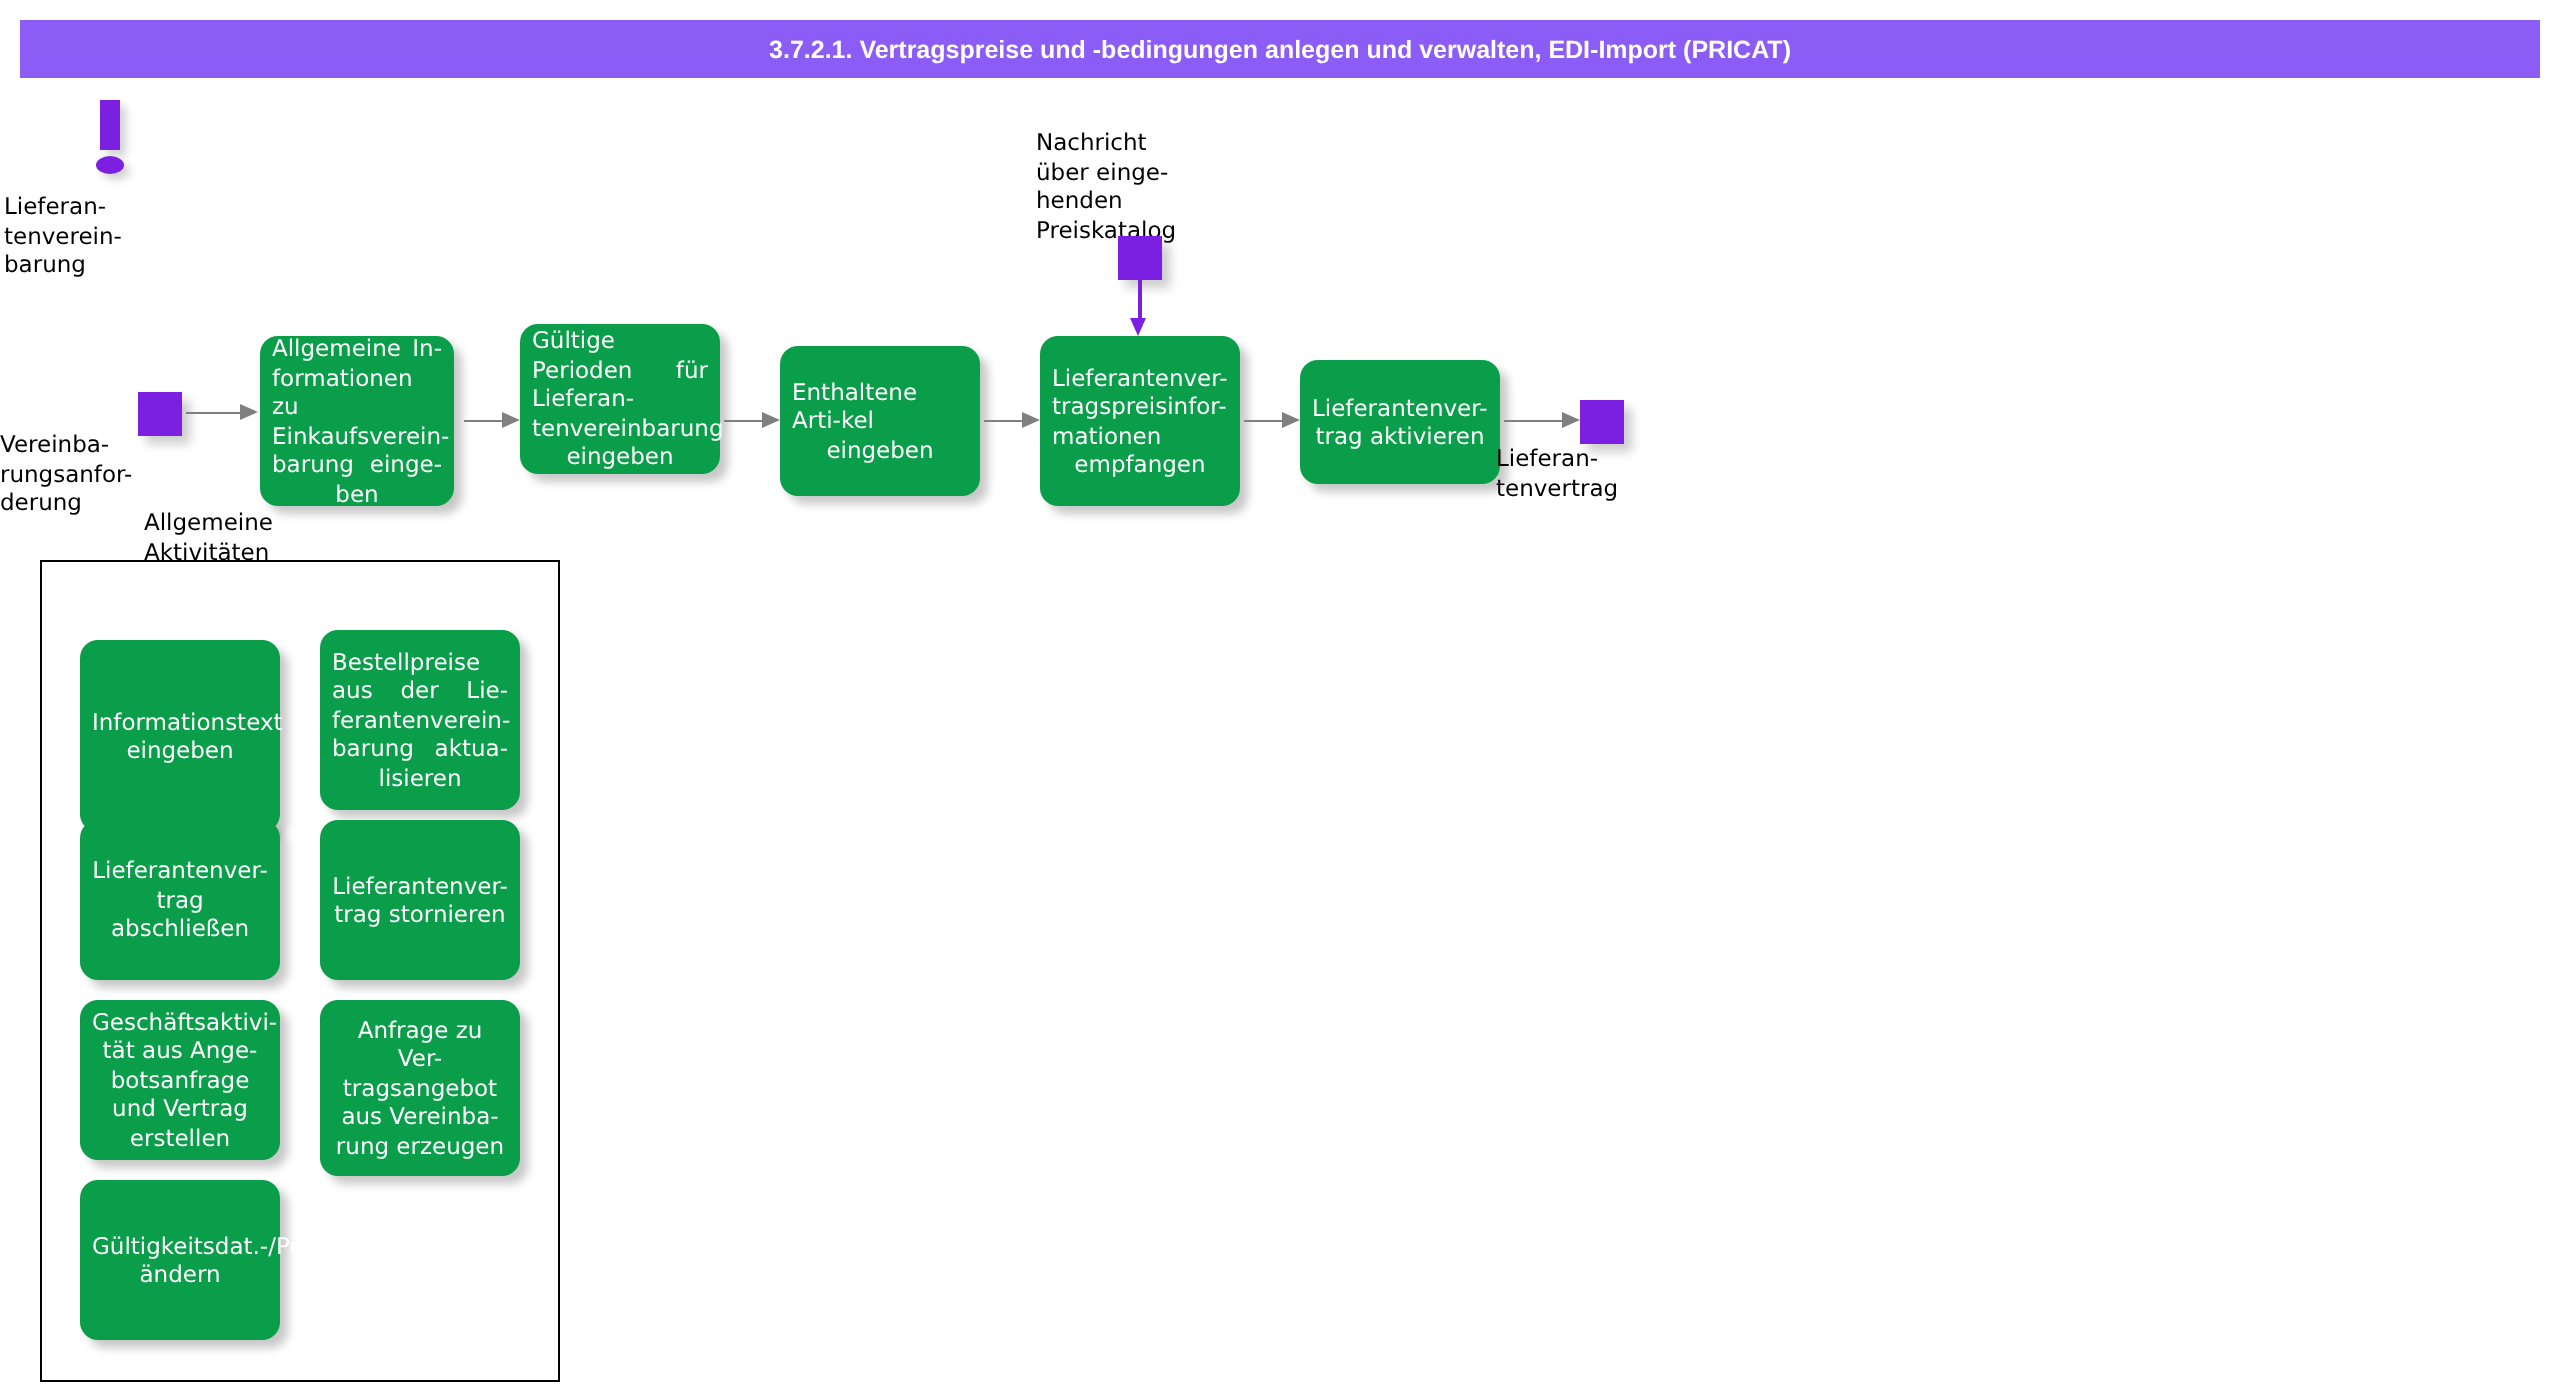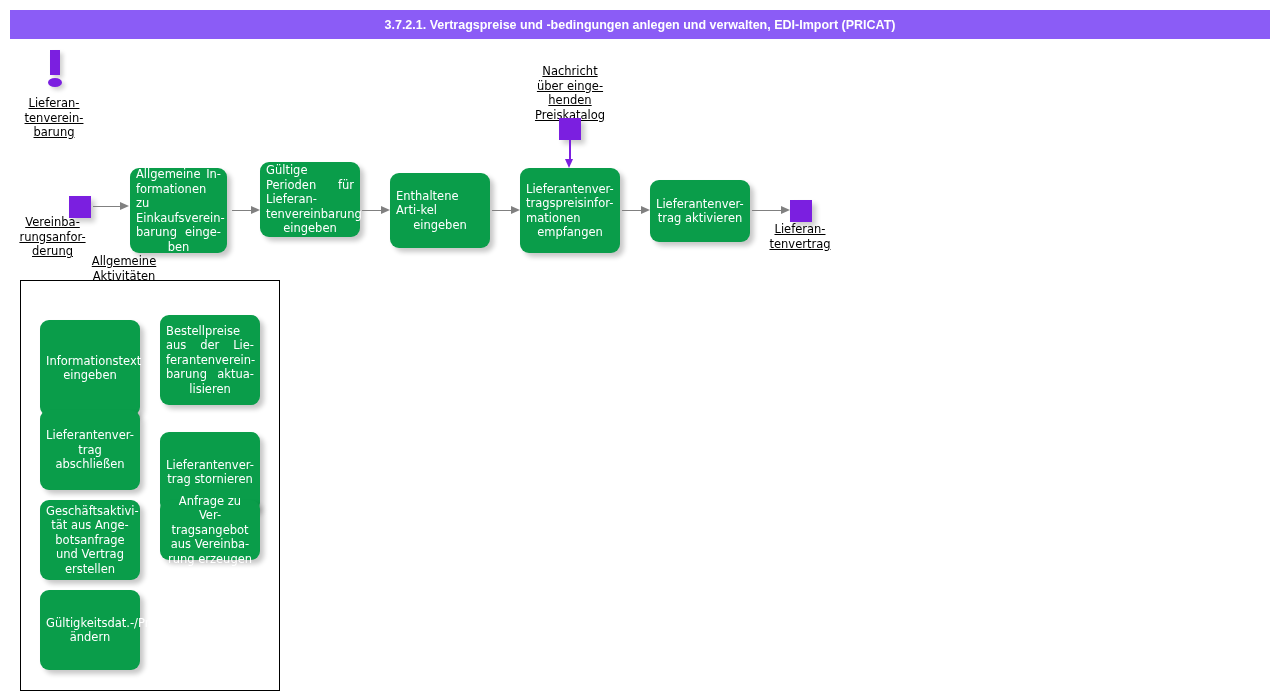--- a/index.html
+++ b/index.html
@@ -65,24 +65,22 @@
     background: #7b1fe0;
     box-shadow: 4px 4px 5px rgba(0,0,0,0.20);
   }
 
   
   .lbl {
     position: absolute;
     font-size: 11.5px;
     line-height: 14.5px;
     color: #000000;
-    text-align: center;
     font-family: "DejaVu Sans", sans-serif;
     white-space: pre-line;
-    text-decoration: underline;
   }
 
   
   #warn-icon { position: absolute; }
   #warn-icon .bar {
     position: absolute; left: 6px; top: 0;
     width: 10px; height: 25px;
     background: #7b1fe0;
     box-shadow: 3px 3px 4px rgba(0,0,0,0.18);
   }
@@ -238,27 +236,27 @@
 </div>
 
 <div class="node fn just" style="left:160px; top:315px; width:100px; height:90px;justify-content:flex-end;">
   <span>Bestellpreise aus    der   Lie-ferantenverein-barung   aktua-lisieren</span>
 </div>
 
 <div class="node fn" style="left:40px; top:410px; width:100px; height:80px;">
   <span>Lieferantenver-trag abschließen</span>
 </div>
 
-<div class="node fn" style="left:160px; top:432px; width:100px; height:80px;">
+<div class="node fn" style="left:160px; top:410px; width:100px; height:80px;">
   <span>Lieferantenver-trag stornieren</span>
 </div>
 
 <div class="node fn" style="left:40px; top:500px; width:100px; height:80px;">
   <span>Geschäftsaktivi-tät aus Ange-botsanfrage und Vertrag erstellen</span>
 </div>
 
-<div class="node fn" style="left:160px; top:500px; width:100px; height:60px;">
+<div class="node fn" style="left:160px; top:500px; width:100px; height:88px;">
   <span>Anfrage zu Ver-tragsangebot aus Vereinba-rung erzeugen</span>
 </div>
 
 <div class="node fn" style="left:40px; top:590px; width:100px; height:80px;">
   <span>Gültigkeitsdat.-/Preisparameter ändern</span>
 </div>
 
 </body></html>

